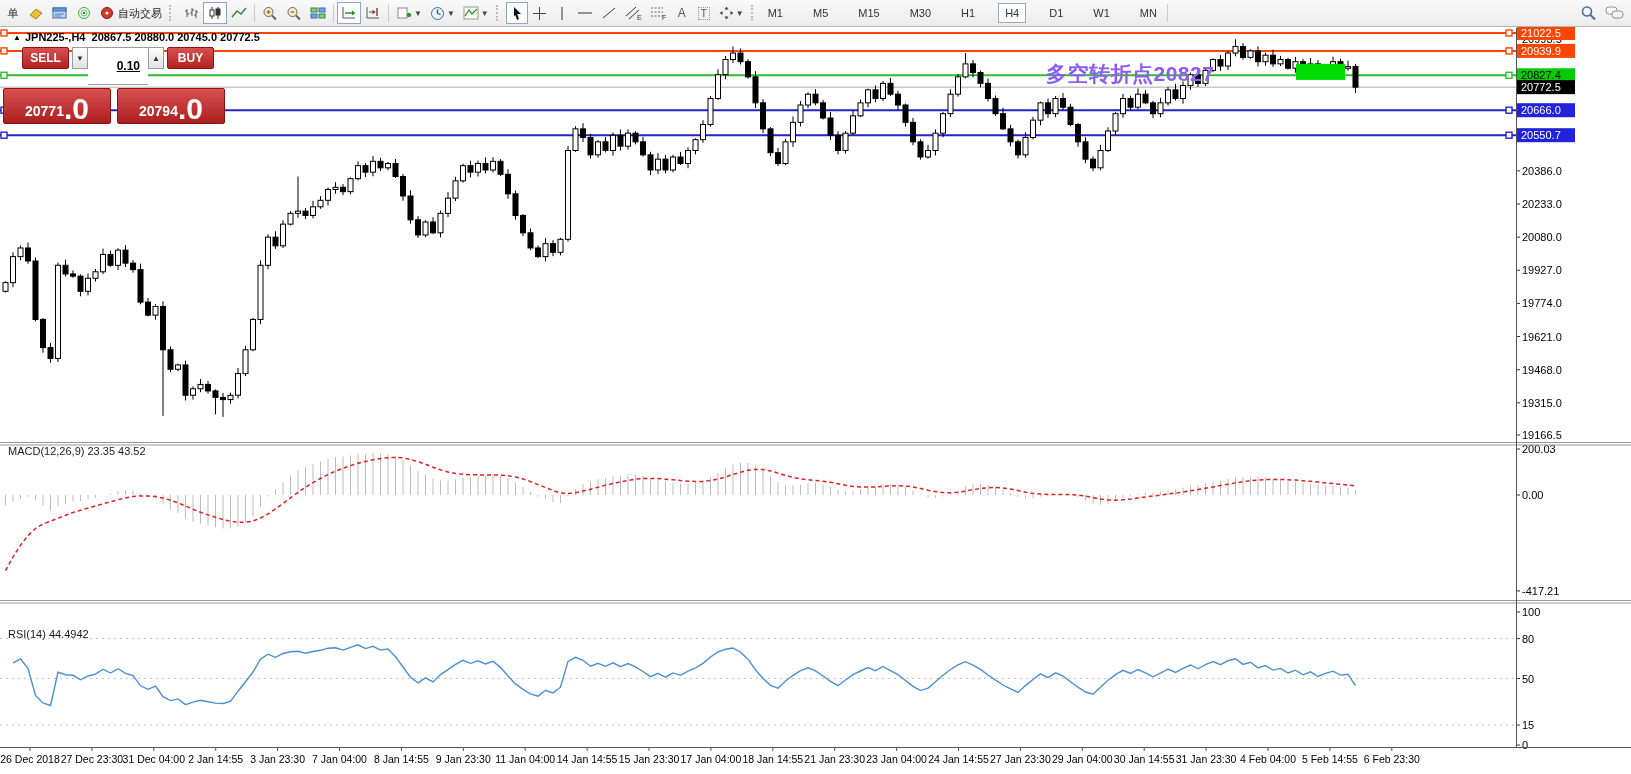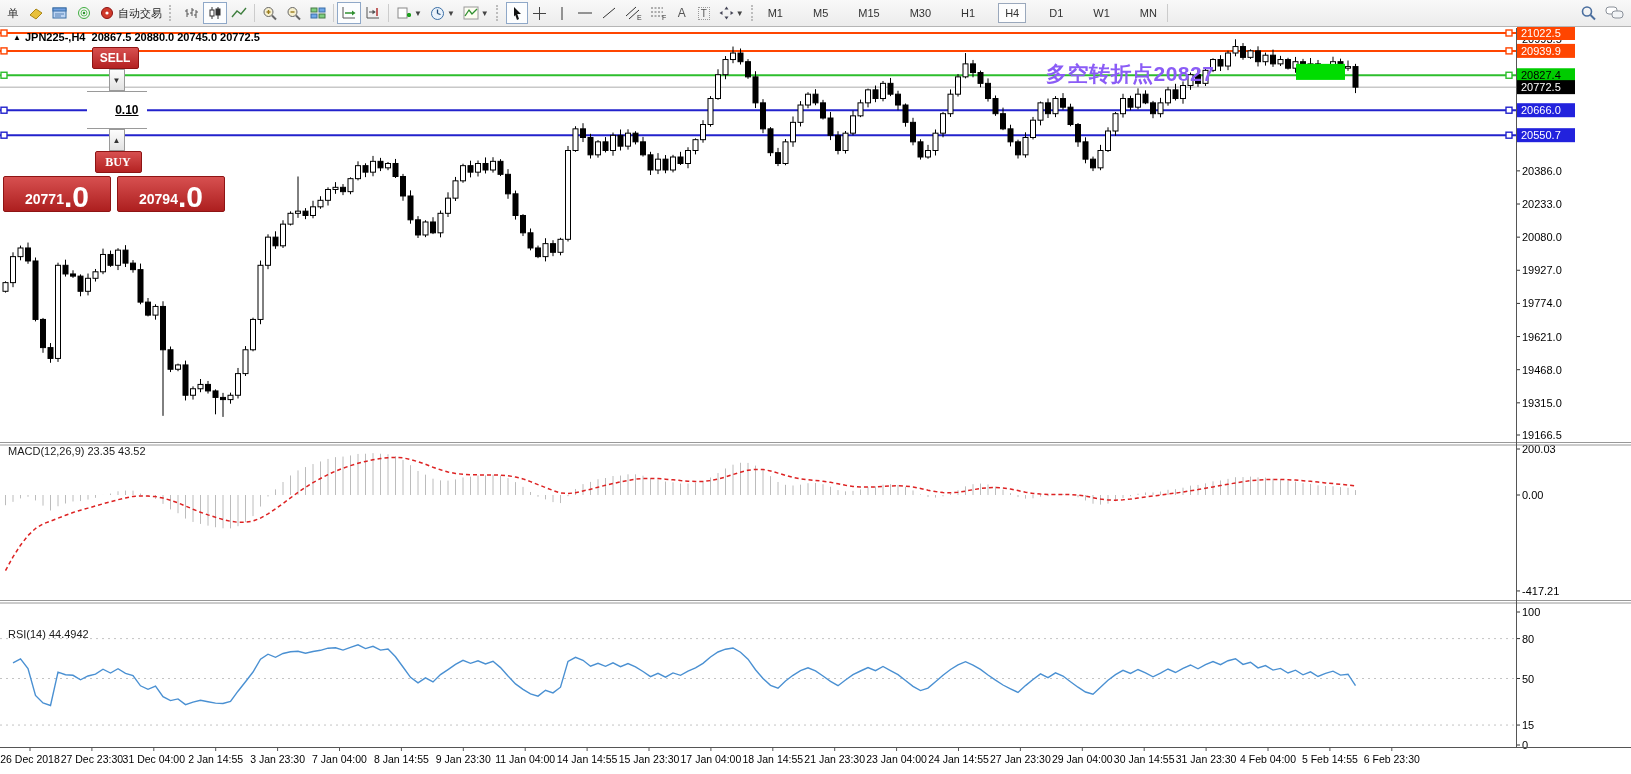--- a/index.html
+++ b/index.html
@@ -24,21 +24,21 @@
   
   #chart-svg{position:absolute;left:0;top:0;z-index:1;}
   .chart-title{position:absolute;left:13px;top:31px;z-index:4;font:bold 11px "Liberation Sans",sans-serif;color:#000;white-space:nowrap;}
   .chart-title .tri{font-size:8px;vertical-align:1px;margin-right:4px;}
   .pane-label{position:absolute;z-index:4;font:11px "Liberation Sans",sans-serif;color:#1a1a1a;white-space:nowrap;}
   #macd-label{left:8px;top:445px;}
   #rsi-label{left:8px;top:628px;}
   #annotation{position:absolute;z-index:3;font:bold 21px "Liberation Sans",sans-serif;letter-spacing:.5px;white-space:nowrap;}
   
   .trade-panel{position:absolute;left:3px;top:47px;width:222px;z-index:5;}
-  .tp-row1{display:flex;align-items:center;margin-left:5px;flex-direction:column;}
+  .tp-row1{display:flex;margin-left:19px;}
   .tp-btn{background:linear-gradient(#d75050,#b42222);border:1px solid #8e1414;border-radius:2px;
     color:#fff;font:bold 12px "Liberation Sans",sans-serif;height:22px;width:47px;cursor:pointer;}
   .tp-spin{width:16px;height:22px;background:linear-gradient(#fdfdfd,#e2e2e2);border:1px solid #9a9a9a;
     font-size:8px;color:#333;cursor:pointer;padding:0;box-sizing:border-box;}
   .tp-volume{width:60px;height:38px;border:1px solid #9a9a9a;border-left:none;border-right:none;
     box-sizing:border-box;font:bold 12px "Liberation Sans",sans-serif;text-align:right;padding-right:8px;text-decoration:underline;}
   .tp-row2{display:flex;gap:6px;margin-top:3px;}
   .tp-price{width:108px;height:36px;background:linear-gradient(#d75050,#ad1f1f);border:1px solid #8e1414;
     border-radius:2px;color:#fff;display:flex;align-items:flex-end;justify-content:center;
     padding-bottom:1px;cursor:pointer;box-sizing:border-box;}
@@ -947,21 +947,21 @@
 <div class="chart-title">
   <span class="tri">▲</span><span>JPN225-,H4</span>&nbsp;&nbsp;<span>20867.5 20880.0 20745.0 20772.5</span>
 </div>
 
 <div class="trade-panel">
   <div class="tp-row1">
     <button class="tp-btn" style="margin-right:3px;">SELL</button>
     <button class="tp-spin"><span>▼</span></button>
     <input class="tp-volume" value="0.10" style="">
     <button class="tp-spin"><span>▲</span></button>
-    <button class="tp-btn" style="margin-left:3px;font-family:Liberation Serif, serif;">BUY</button>
+    <button class="tp-btn" style="margin-left:3px;">BUY</button>
   </div>
   <div class="tp-row2">
     <button class="tp-price">
       <span class="tp-pint">20771</span>
         <span class="tp-pfrac">.0</span>
     </button>
     <button class="tp-price">
       <span class="tp-pint">20794</span>
         <span class="tp-pfrac">.0</span>
     </button>

